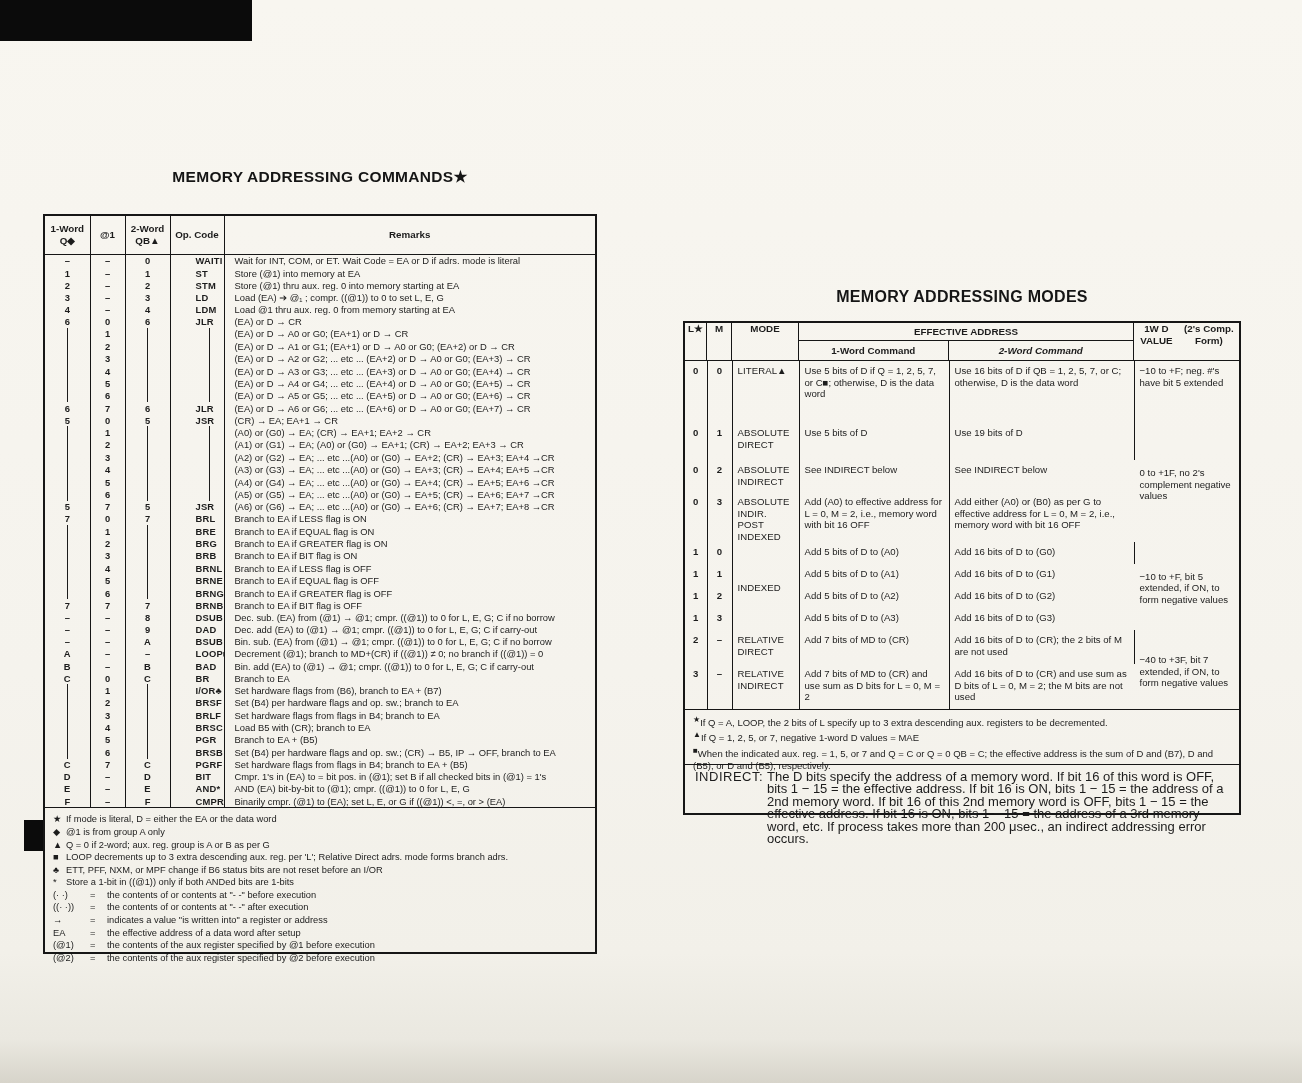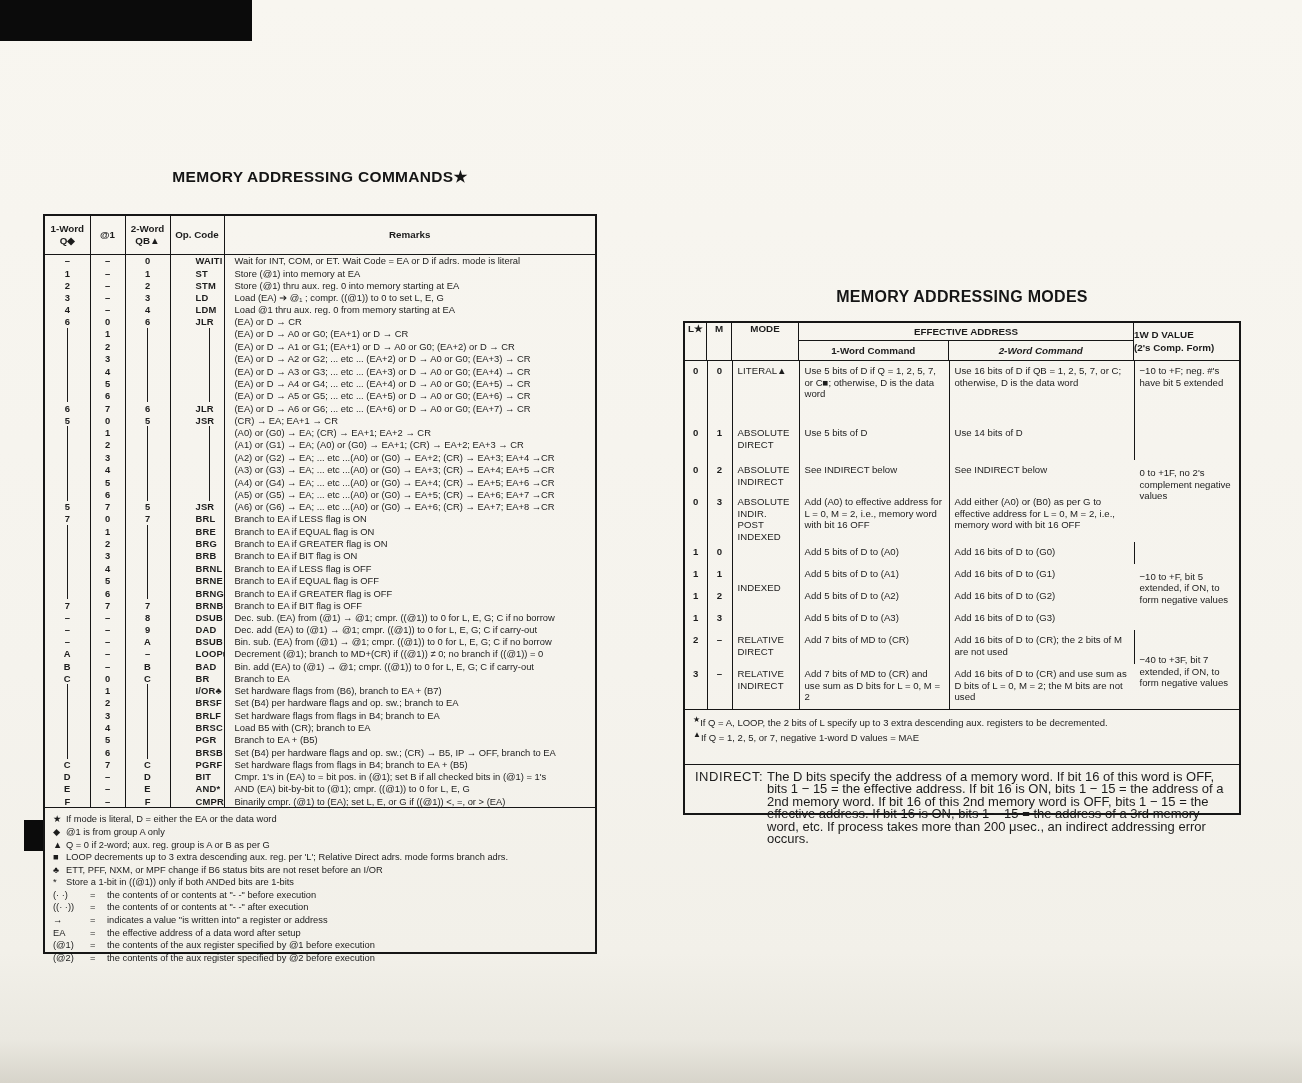--- a/index.html
+++ b/index.html
@@ -40,21 +40,21 @@
   .modes-box{position:absolute;left:683px;top:321px;width:558px;height:494px;border:2px solid #161616;box-sizing:border-box;}
   .m-head{display:flex;height:37px;border-bottom:1.8px solid #161616;font-weight:700;font-size:9.8px;text-align:center;}
   .m-head .hc{border-right:1.5px solid #161616;display:flex;align-items:flex-start;justify-content:center;box-sizing:border-box;line-height:1.2;}
   .m-head .h-l{width:22px}.m-head .h-m{width:25px}.m-head .h-mode{width:67px}
   .m-head .h-ea{width:335px;flex-direction:column;padding:0;display:flex;}
   .m-head .h-ea .ea-top{height:17px;border-bottom:1.5px solid #161616;width:100%;display:flex;align-items:center;justify-content:center;}
   .m-head .h-ea .ea-sub{display:flex;flex:1;width:100%;}
   .m-head .h-ea .ea-sub div{display:flex;align-items:center;justify-content:center;}
   .m-head .h-ea .ea-w1{width:150px;border-right:1.5px solid #161616;box-sizing:border-box;}
   .m-head .h-ea .ea-w2{width:185px;font-style:italic;}
-  .m-head .h-dv{width:105px;border-right:none;flex-direction:column;line-height:1.25;flex:1;}
+  .m-head .h-dv{width:105px;border-right:none;flex-direction:row;line-height:1.25;flex:1;}
   .modes-table{border-collapse:collapse;table-layout:fixed;width:100%;}
   .modes-table col.cl{width:22px}.modes-table col.cm{width:25px}.modes-table col.cmode{width:67px}
   .modes-table col.cw1{width:150px}.modes-table col.cw2{width:185px}.modes-table col.cdv{width:105px}
   .modes-table td{border-right:1.5px solid #161616;vertical-align:top;font-size:9.6px;line-height:11.5px;
     padding:4px 4px 0 5px;box-sizing:border-box;}
   .modes-table td:last-child{border-right:none;}
   .modes-table td.ml,.modes-table td.mm{text-align:center;font-weight:700;padding-left:0;padding-right:0;}
   .modes-table td.mmode{letter-spacing:.1px;}
   .m-foot{border-top:1.8px solid #161616;height:55px;box-sizing:border-box;padding:4px 24px 0 8px;font-size:9.5px;line-height:12.2px;}
   .m-foot .fsym{font-size:8px;vertical-align:super;}
@@ -625,21 +625,21 @@
             <td class="mmode" rowspan="1">LITERAL▲</td>
             <td class="mw1">Use 5 bits of D if Q = 1, 2, 5, 7, or C■; otherwise, D is the data word</td>
             <td class="mw2">Use 16 bits of D if QB = 1, 2, 5, 7, or C; otherwise, D is the data word</td>
             <td class="mdv" rowspan="1">−10 to +F; neg. #'s have bit 5 extended</td>
           </tr>
           <tr style="height: 37px;">
             <td class="ml">0</td>
             <td class="mm">1</td>
             <td class="mmode" rowspan="1">ABSOLUTE DIRECT</td>
             <td class="mw1">Use 5 bits of D</td>
-            <td class="mw2">Use 14 bits of D</td>
+            <td class="mw2">Use 19 bits of D</td>
             <td class="mdv" rowspan="3" style="vertical-align: middle;">0 to +1F, no 2's complement negative values</td>
           </tr>
           <tr style="height: 32px;">
             <td class="ml">0</td>
             <td class="mm">2</td>
             <td class="mmode" rowspan="1">ABSOLUTE INDIRECT</td>
             <td class="mw1">See INDIRECT below</td>
             <td class="mw2">See INDIRECT below</td>
           </tr>
           <tr style="height: 46px;">
@@ -688,20 +688,21 @@
             <td class="mm">–</td>
             <td class="mmode" rowspan="1">RELATIVE INDIRECT</td>
             <td class="mw1">Add 7 bits of MD to (CR) and use sum as D bits for L = 0, M = 2</td>
             <td class="mw2">Add 16 bits of D to (CR) and use sum as D bits of L = 0, M = 2; the M bits are not used</td>
           </tr>
         </tbody>
     </table>
     <div class="m-foot" id="modes-footnotes">
         <div><span class="fsym">★</span><span>If Q = A, LOOP, the 2 bits of L specify up to 3 extra descending aux. registers to be decremented.</span></div>
         <div><span class="fsym">▲</span><span>If Q = 1, 2, 5, or 7, negative 1-word D values = MAE</span></div>
+        <div><span class="fsym">■</span><span>When the indicated aux. reg. = 1, 5, or 7 and Q = C or Q = 0 QB = C; the effective address is the sum of D and (B7), D and (B5), or D and (B5), respectively.</span></div>
       </div>
     <div class="m-indirect">
       <div class="lab">INDIRECT:</div>
       <div class="txt">The D bits specify the address of a memory word. If bit 16 of this word is OFF, bits 1 − 15 = the effective address. If bit 16 is ON, bits 1 − 15 = the address of a 2nd memory word. If bit 16 of this 2nd memory word is OFF, bits 1 − 15 = the effective address. If bit 16 is ON, bits 1 − 15 = the address of a 3rd memory word, etc. If process takes more than 200 μsec., an indirect addressing error occurs.</div>
     </div>
   </div>
 
 </div>
 
 </body></html>

